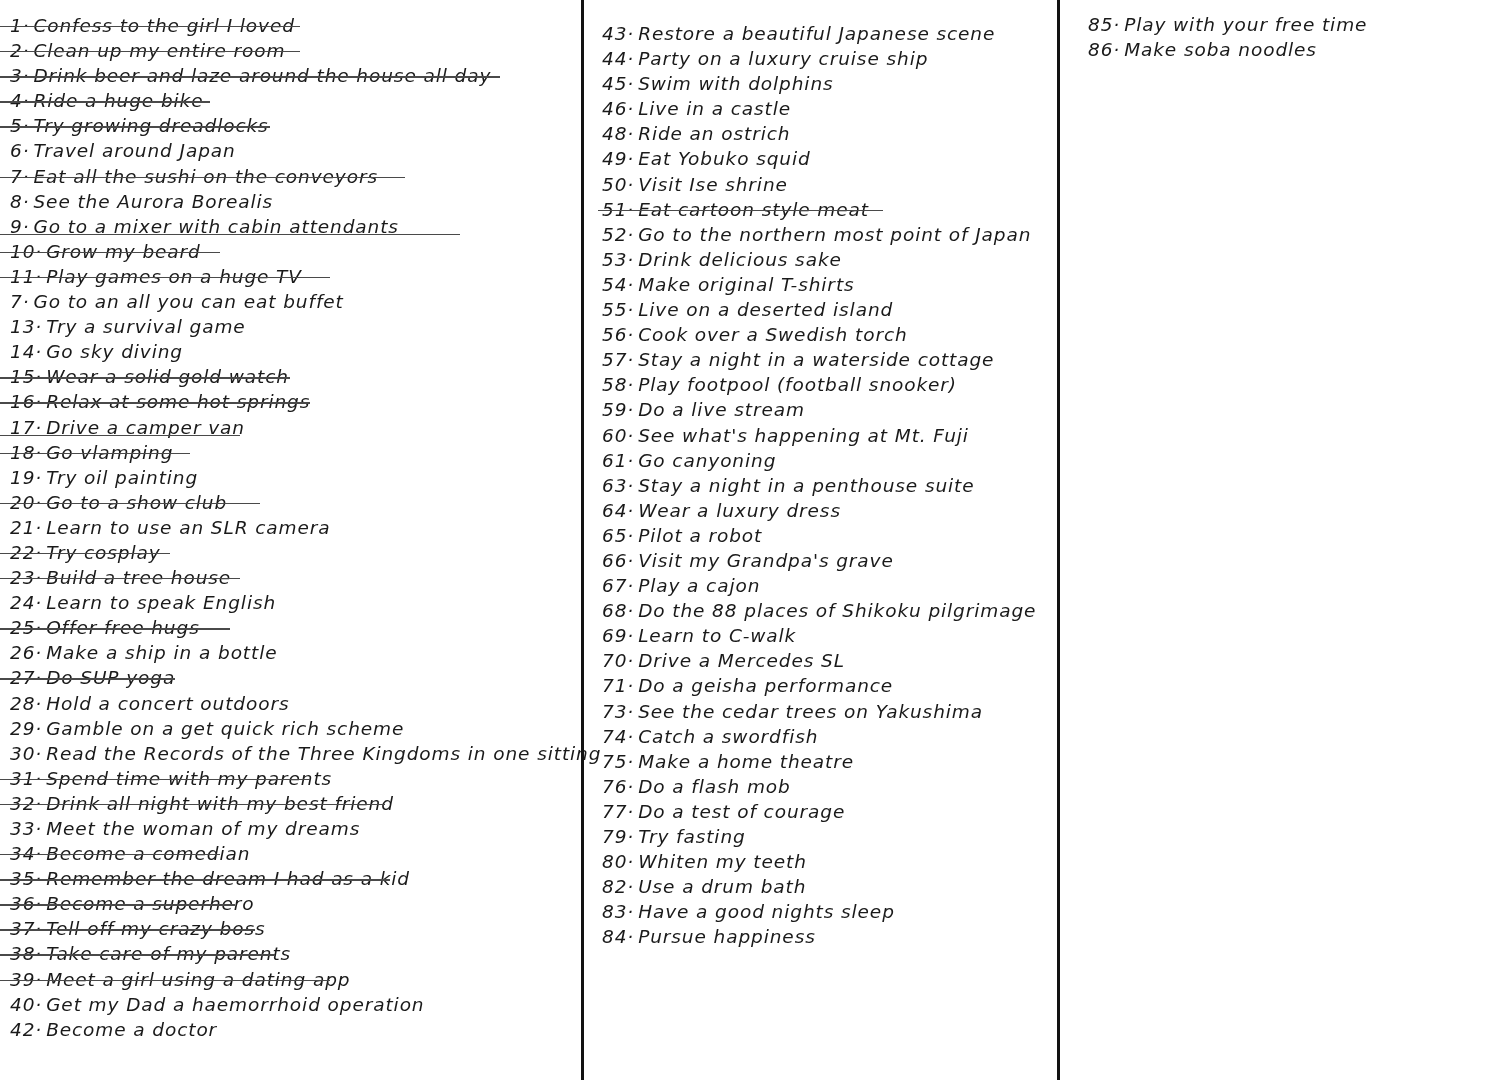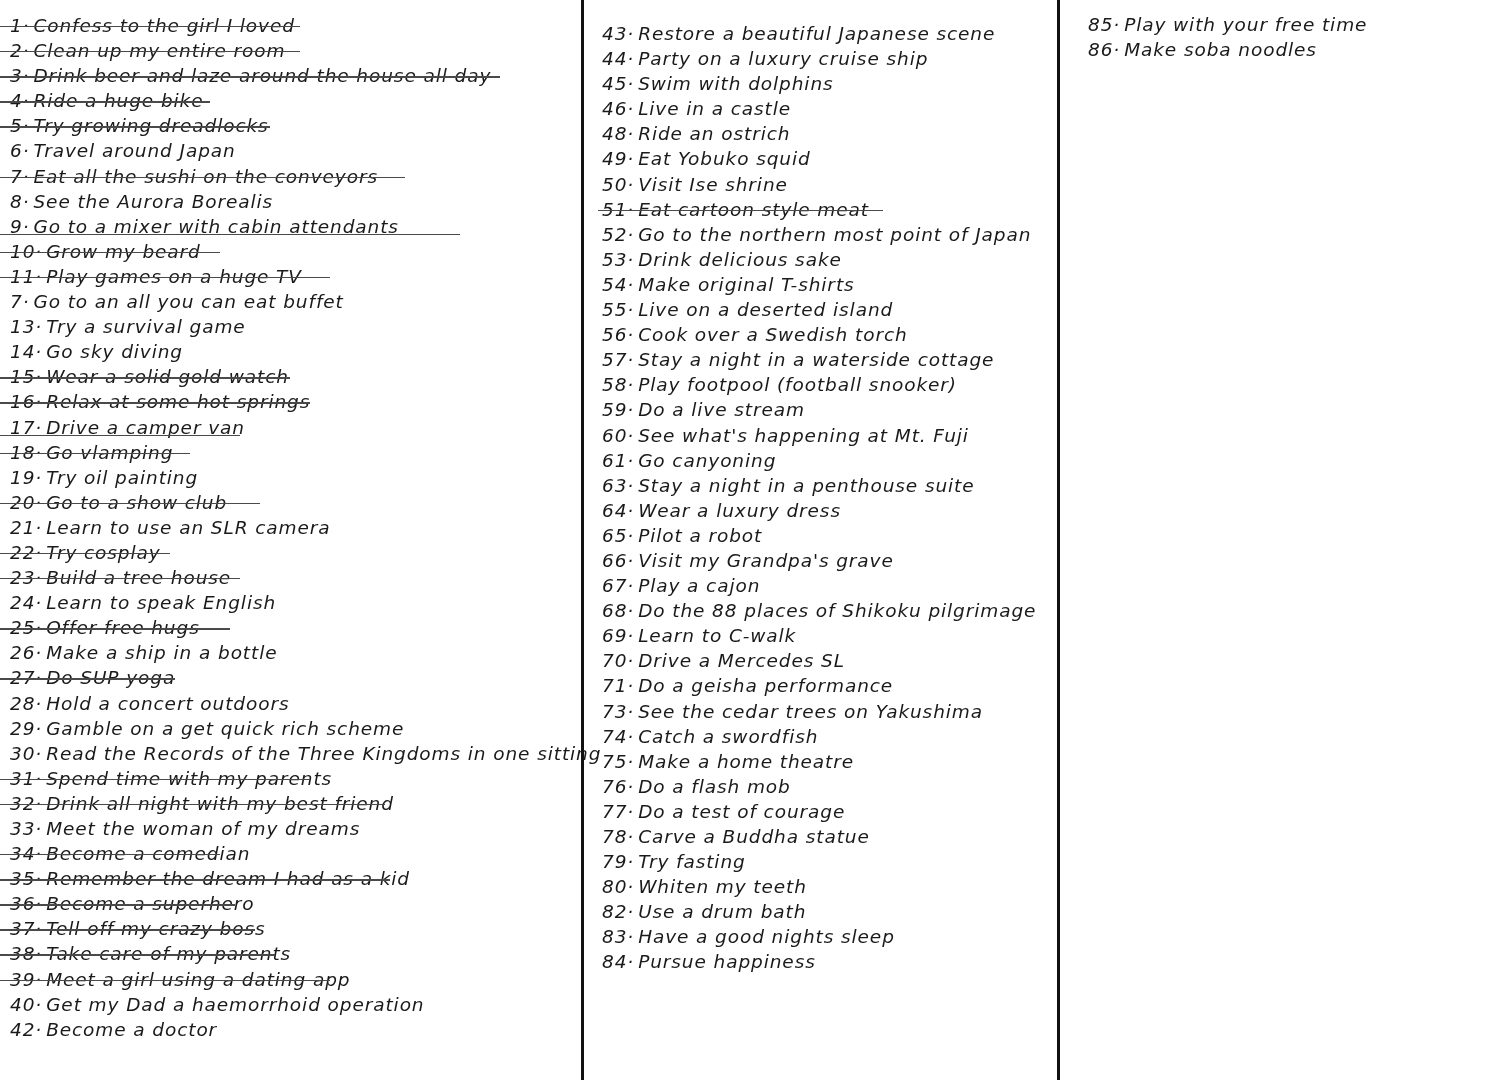--- a/index.html
+++ b/index.html
@@ -104,21 +104,20 @@
       <li><span class="num">67·</span><span class="txt">Play a cajon</span></li>
       <li><span class="num">68·</span><span class="txt">Do the 88 places of Shikoku pilgrimage</span></li>
       <li><span class="num">69·</span><span class="txt">Learn to C-walk</span></li>
       <li><span class="num">70·</span><span class="txt">Drive a Mercedes SL</span></li>
       <li><span class="num">71·</span><span class="txt">Do a geisha performance</span></li>
       <li><span class="num">73·</span><span class="txt">See the cedar trees on Yakushima</span></li>
       <li><span class="num">74·</span><span class="txt">Catch a swordfish</span></li>
       <li><span class="num">75·</span><span class="txt">Make a home theatre</span></li>
       <li><span class="num">76·</span><span class="txt">Do a flash mob</span></li>
       <li><span class="num">77·</span><span class="txt">Do a test of courage</span></li>
-      <li><span class="num">78·</span><span class="txt">Carve a Buddha statue</span></li>
       <li><span class="num">79·</span><span class="txt">Try fasting</span></li>
       <li><span class="num">80·</span><span class="txt">Whiten my teeth</span></li>
       <li><span class="num">82·</span><span class="txt">Use a drum bath</span></li>
       <li><span class="num">83·</span><span class="txt">Have a good nights sleep</span></li>
       <li><span class="num">84·</span><span class="txt">Pursue happiness</span></li>
     </ul>
   </div>
 <div class="divider divider-2"></div>
 <div class="col col-3">
     <ul>

